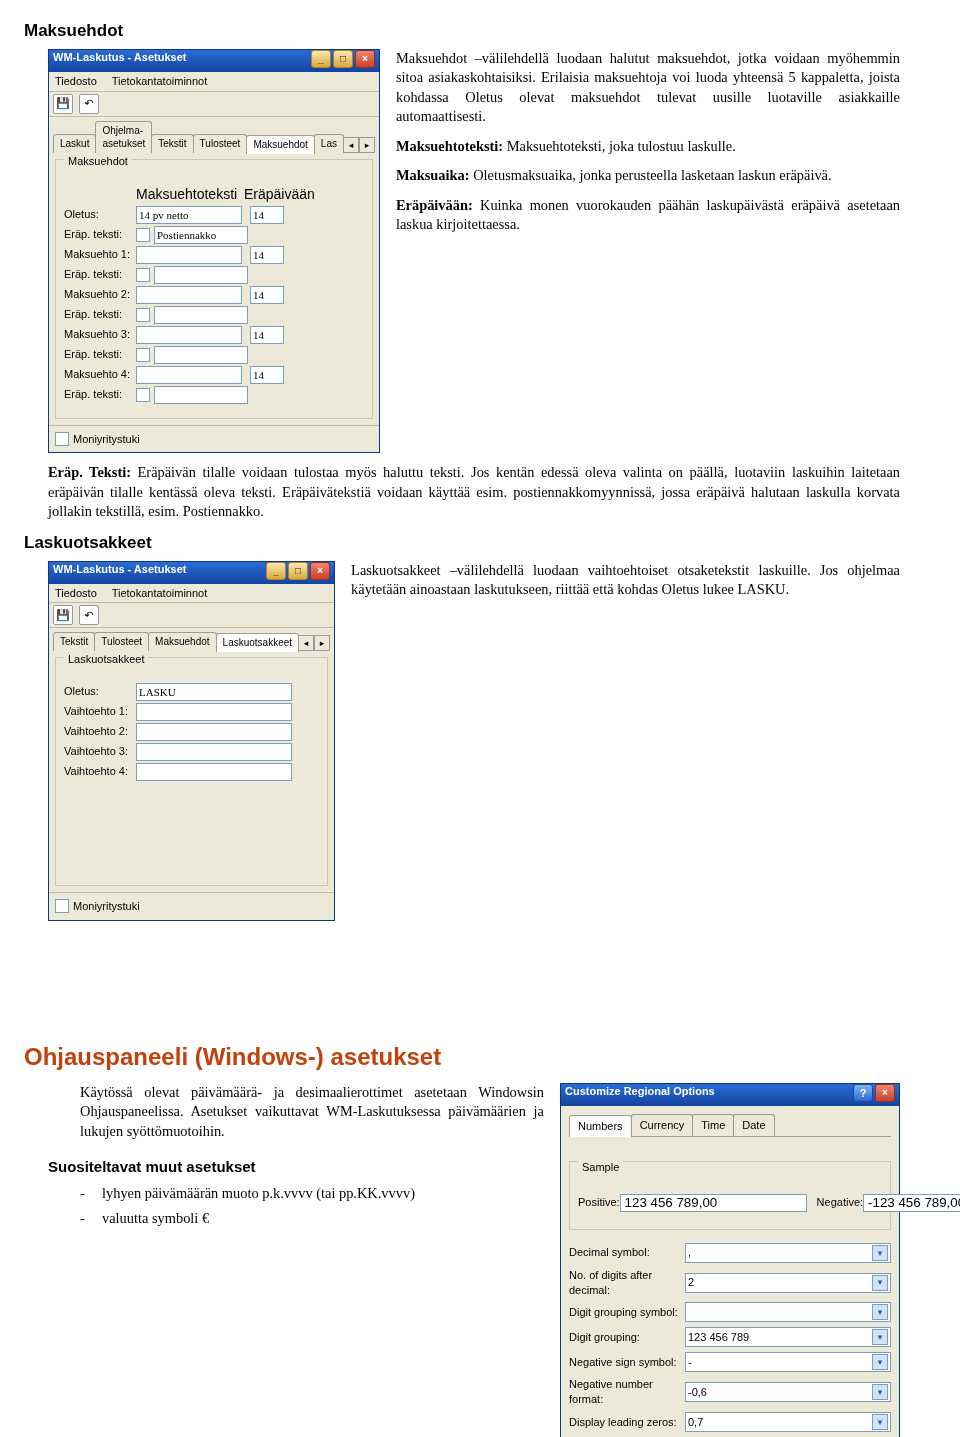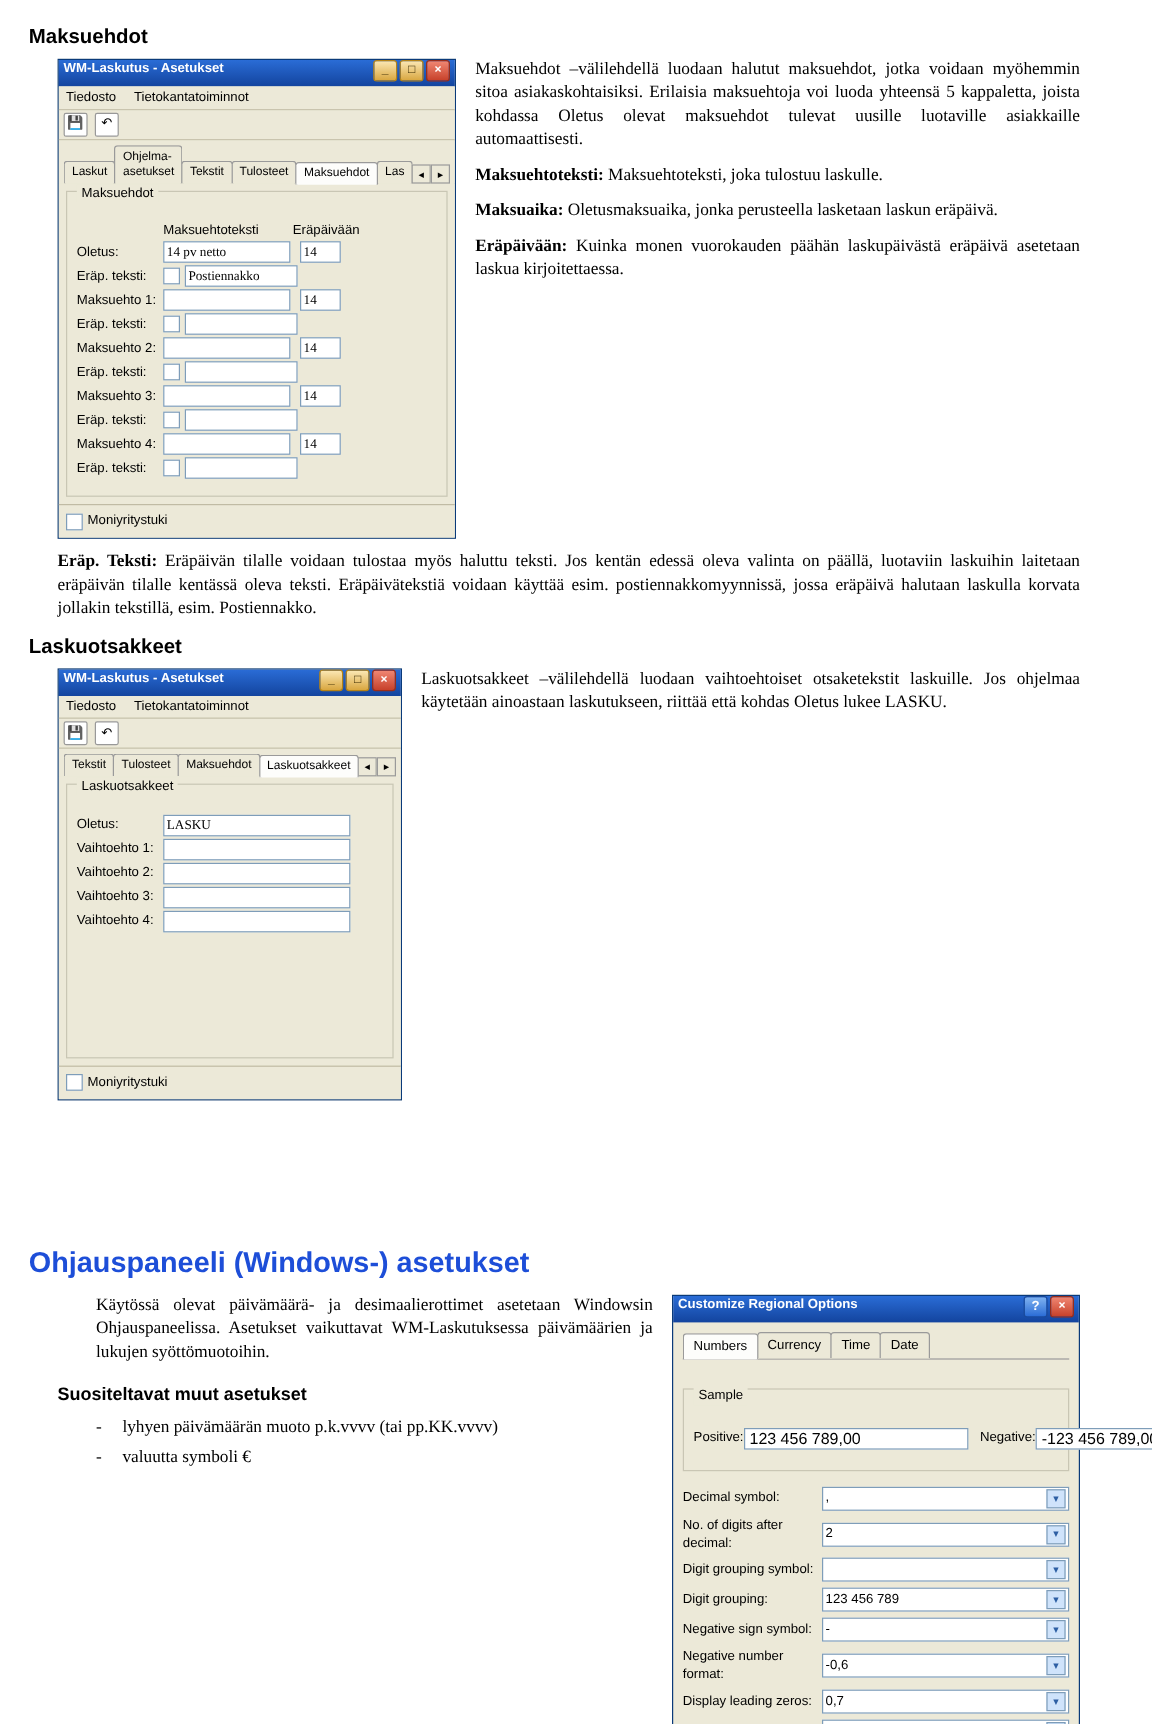--- a/index.html
+++ b/index.html
@@ -1,18 +1,18 @@
 <!DOCTYPE html>
 <html><head>
 <meta charset="utf-8">
 <style>
   body{margin:0;padding:0;font-family:"Times New Roman",Garamond,serif;font-size:14.4px;color:#000;background:#fff;width:960px;line-height:1.35}
   .page{padding:20px 60px 10px 24px;position:relative;min-height:1380px}
   .bold-head{font-family:Arial,sans-serif;font-weight:700;font-size:17px;letter-spacing:0}
-  .big-head{font-family:Arial,sans-serif;font-weight:700;font-size:24px;color:#1d4ed8}
+  .big-head{font-family:Arial,sans-serif;font-weight:700;font-size:24px;color:#c2410c}
   .p{text-align:justify;margin:0 0 10px 0}
   .indent-block{margin-left:24px}
   .two-col{display:flex;align-items:flex-start;gap:16px}
   .left-col{flex:0 0 274px}
 
   .win{border:1px solid #0a3a7a;font-family:Tahoma,Arial,sans-serif;font-size:11px;background:#ece9d8}
   .win-title{display:flex;align-items:flex-start;justify-content:space-between;height:22px;padding:0 4px;background:linear-gradient(#2a6cd6,#13449e);color:#fff;font-weight:700}
   .win-title .btns{display:flex;gap:2px}
   .win-btn{width:18px;height:16px;background:linear-gradient(#fbe7b3,#d9a740);border:1px solid #b58318;border-radius:3px;display:flex;align-items:center;justify-content:center;color:#3a2a00;font-size:10px;line-height:1}
   .win-btn.close{background:linear-gradient(#f08672,#c7412a);border-color:#9a2d1a;color:#fff}
@@ -26,21 +26,21 @@
   .tab-nav{margin-left:auto;display:flex;gap:0}
   .tab-nav .t{width:14px;height:14px;border:1px solid #9a9a9a;font-size:9px;display:flex;align-items:center;justify-content:center;background:#ece9d8}
   .win-body{background:#ece9d8;padding:6px}
   .fieldset{border:1px solid #c9c6b4;padding:8px 8px 12px 8px}
   .fieldset .legend{position:relative;top:-14px;background:#ece9d8;padding:0 4px;display:inline-block;margin-bottom:-8px}
   .row{display:flex;align-items:center;margin:2px 0}
   .lbl{width:72px}
   .inp{height:16px;border:1px solid #7e9db9;background:#fff;padding:0 2px;font-family:Tahoma;font-size:11px}
   .cbox{width:12px;height:12px;border:1px solid #7e9db9;background:#fff;margin-right:4px}
   .win-foot{padding:6px;border-top:1px solid #c0bba4;background:#ece9d8;display:flex;align-items:center}
-  .colh{font-size:11px;color:#000;width:64px;text-align:left}
+  .colh{font-size:14px;color:#000;width:64px;text-align:left}
 
   .xp-dlg{border:1px solid #0a3a7a;font-family:Tahoma,Arial,sans-serif;font-size:11px;background:#ece9d8;width:338px}
   .xp-body{padding:8px}
   .xp-tabs{display:flex;border-bottom:1px solid #9a9a9a}
   .xp-tab{padding:3px 8px;border:1px solid #9a9a9a;border-bottom:none;margin-right:-1px;border-radius:3px 3px 0 0;background:#ece9d8;font-size:11px}
   .xp-tab.active{background:#fdfdfb;position:relative;top:1px}
   .xp-row{display:flex;align-items:center;margin:5px 0}
   .xp-row .l{width:116px}
   .xp-sel{flex:1;height:18px;border:1px solid #7e9db9;background:#fff;display:flex;align-items:center;justify-content:space-between;padding:0 2px}
   .xp-sel .arr{width:14px;height:14px;background:#cfe3fb;border:1px solid #7e9db9;font-size:9px;display:flex;align-items:center;justify-content:center;color:#2d5fa4}

